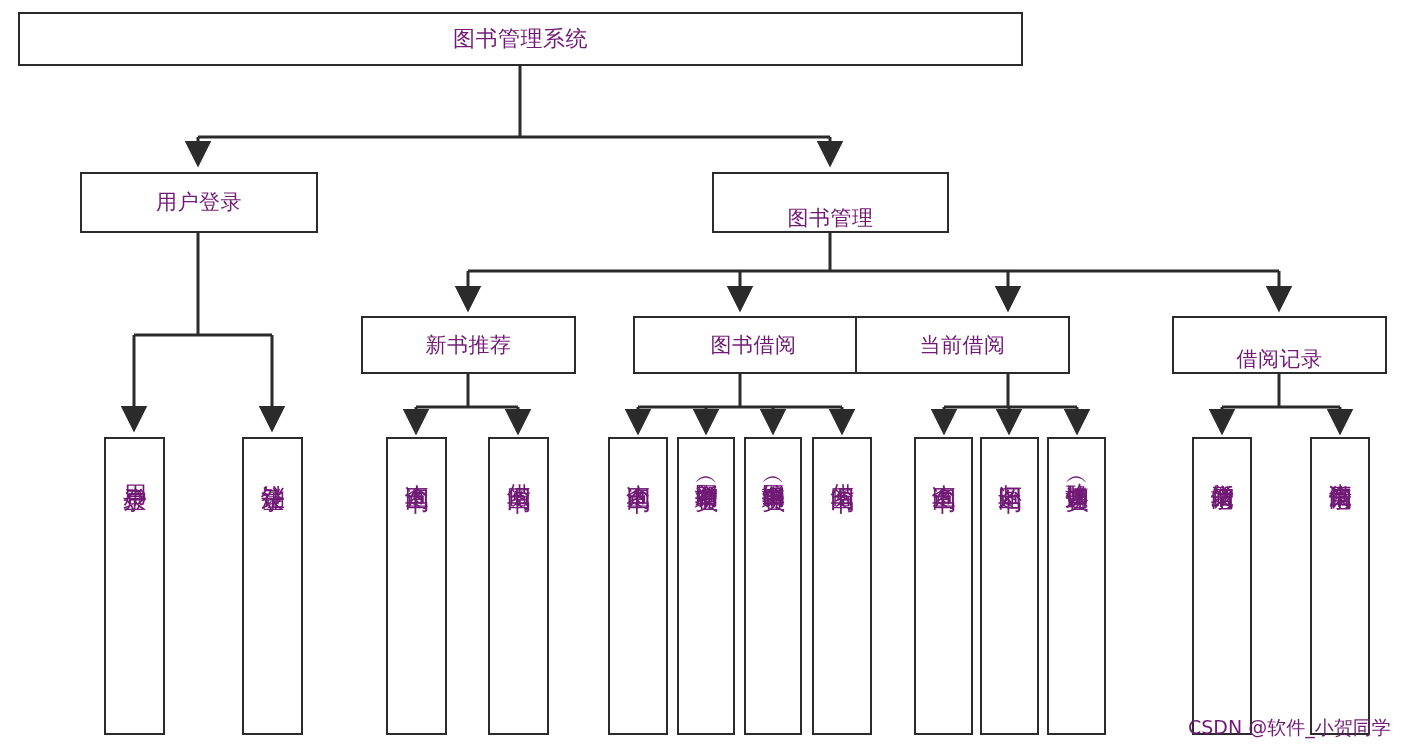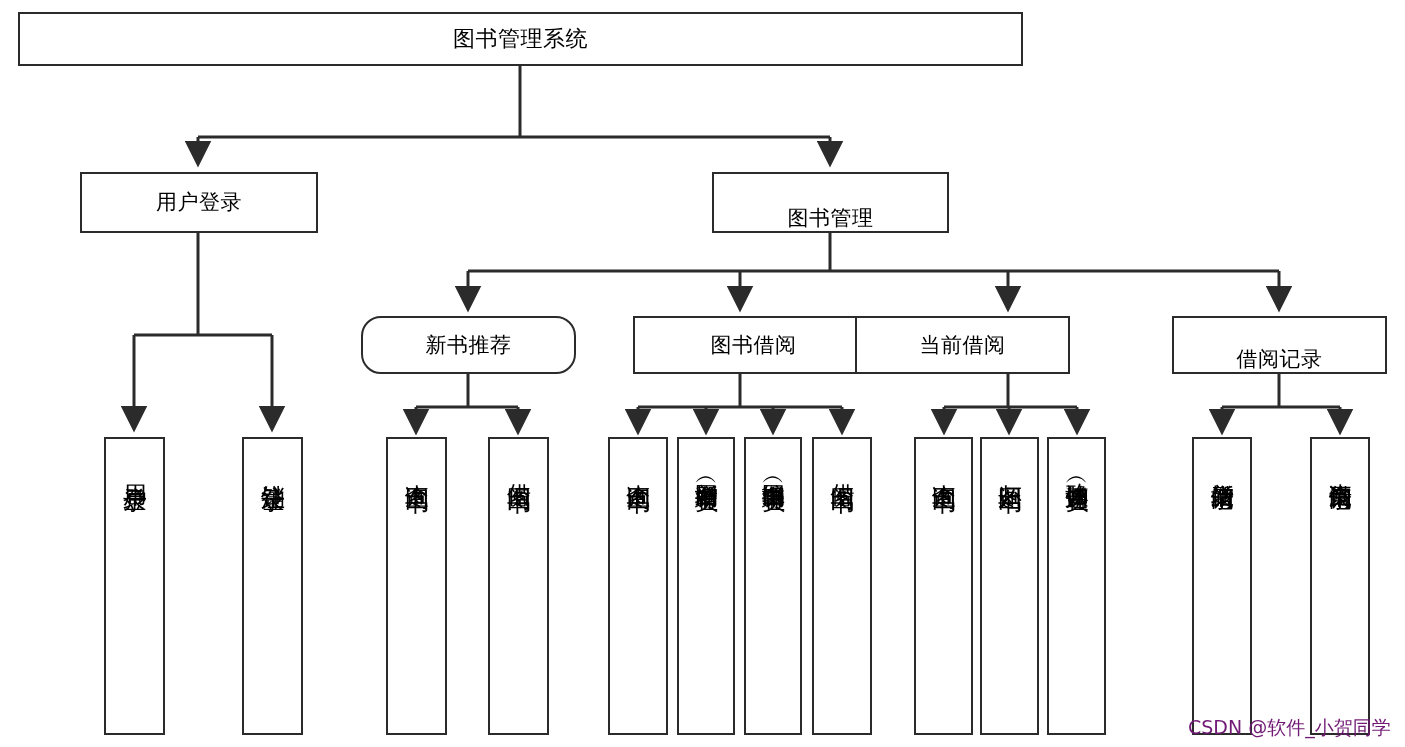--- a/index.html
+++ b/index.html
@@ -27,21 +27,21 @@
     pointer-events: none;
   }
   .node {
     position: absolute;
     box-sizing: border-box;
     background: #ffffff;
     border: 2px solid #2b2b2b;
     display: flex;
     align-items: center;
     justify-content: center;
-    color: #000000;
+    color: #701a75;
     z-index: 2;
   }
   .node .label {
     display: block;
     text-align: center;
     line-height: 1.18;
     letter-spacing: 0.5px;
     white-space: nowrap;
   }
   .node.horizontal .label {
@@ -143,21 +143,21 @@
   </div>
 
   <div class="node horizontal" style="left:80px; top:172px; width:238px; height:61px;">
     <span class="label">用户登录</span>
   </div>
 
   <div class="node horizontal" style="left:712px; top:172px; width:237px; height:61px;align-items:flex-end;">
     <span class="label">图书管理</span>
   </div>
 
-  <div class="node horizontal" style="left:361px; top:316px; width:215px; height:58px;border-radius:20px;">
+  <div class="node horizontal" style="left:361px; top:316px; width:215px; height:58px;">
     <span class="label">新书推荐</span>
   </div>
 
   <div class="node horizontal" style="left:633px; top:316px; width:241px; height:58px;">
     <span class="label">图书借阅</span>
   </div>
 
   <div class="node horizontal" style="left:855px; top:316px; width:215px; height:58px;">
     <span class="label">当前借阅</span>
   </div>

